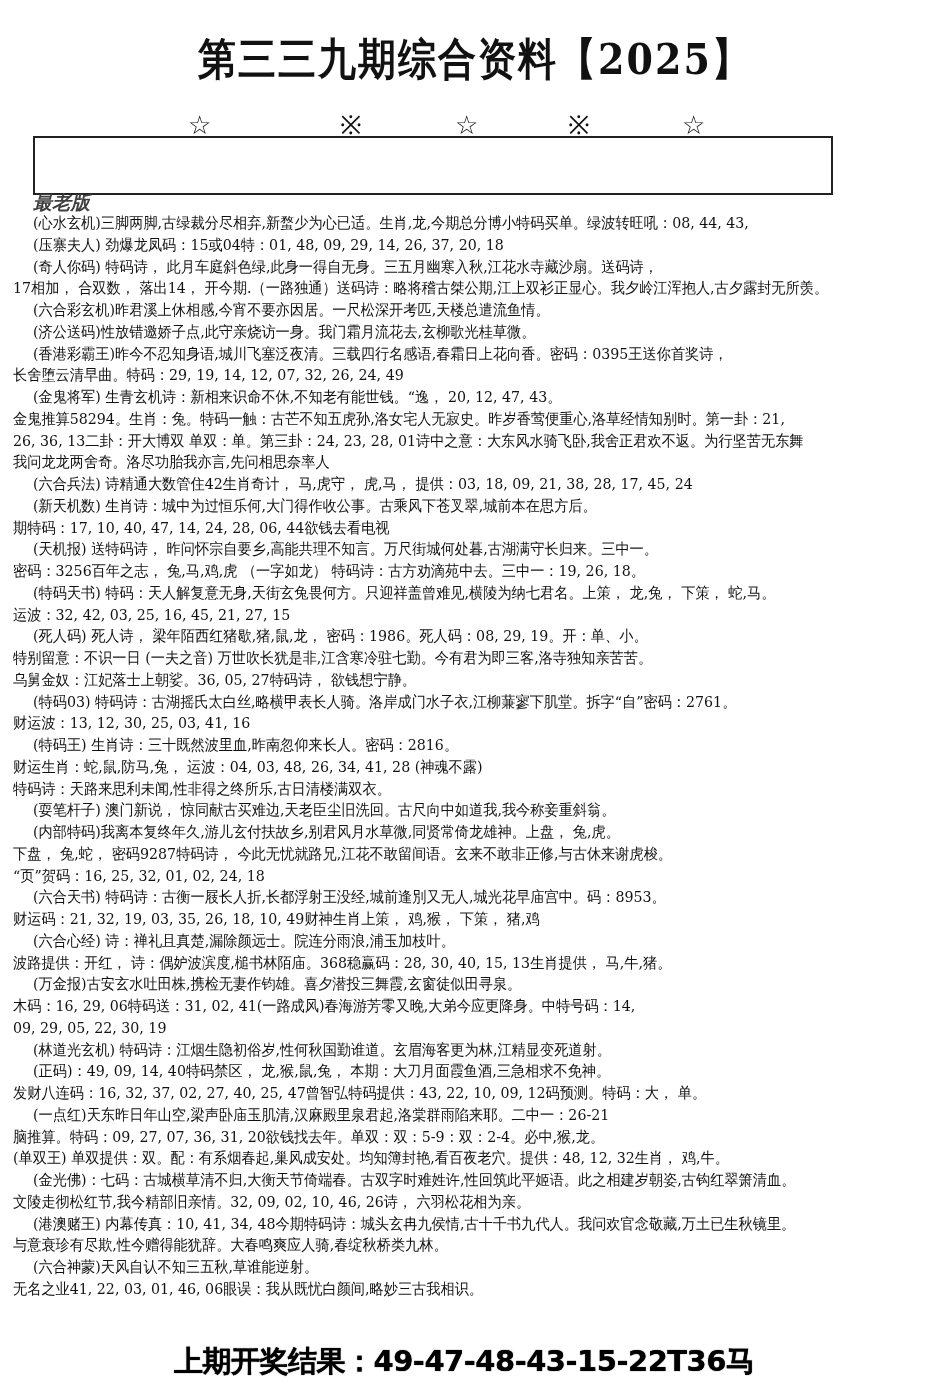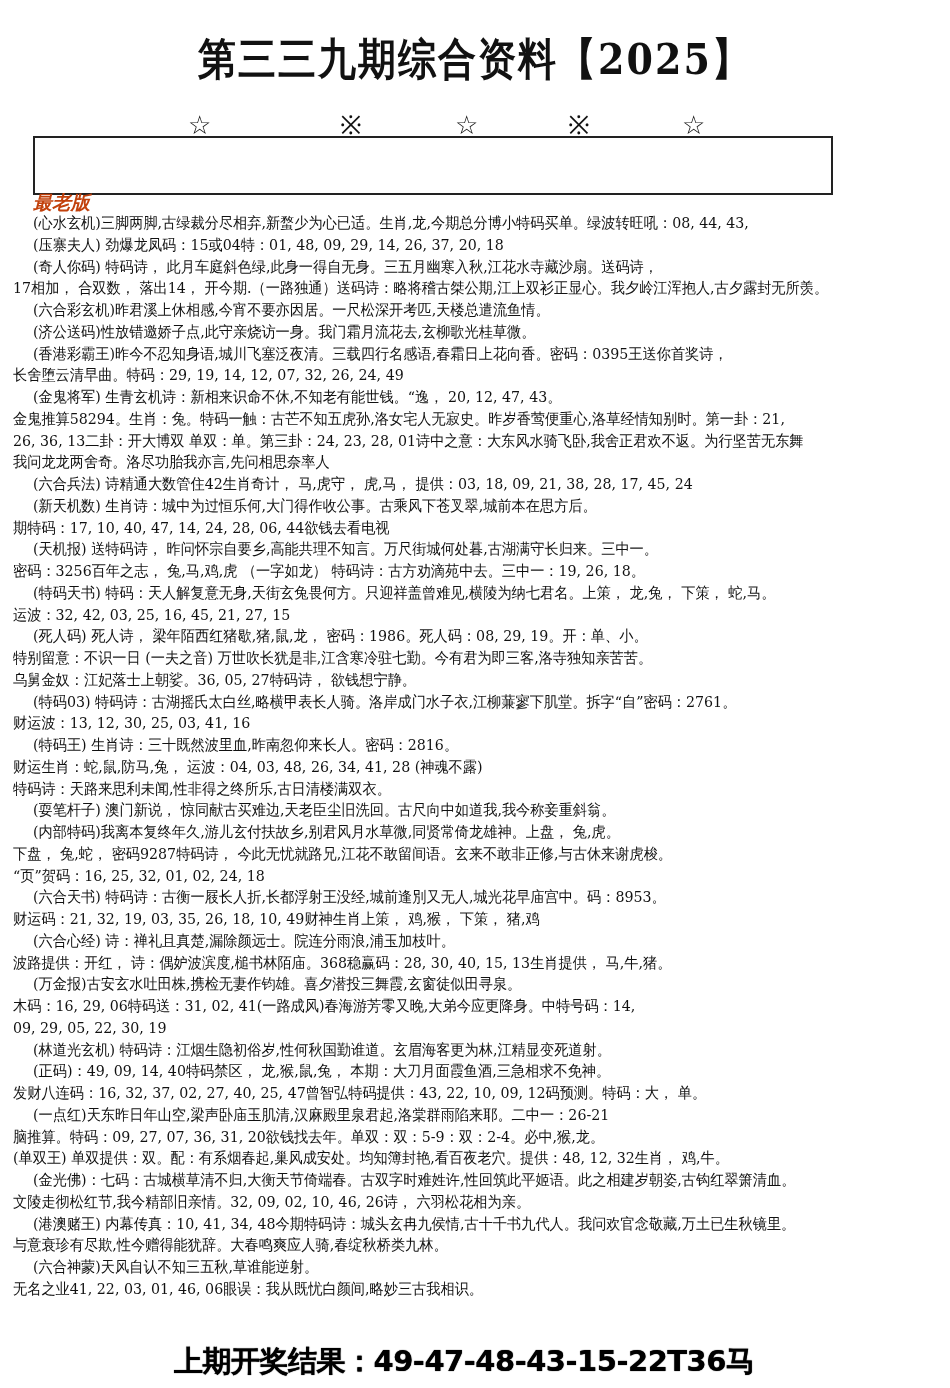--- a/index.html
+++ b/index.html
@@ -5,21 +5,21 @@
     html, body { margin: 0; padding: 0; background: #ffffff; }
     body { width: 950px; height: 1388px; position: relative; overflow: hidden;
       font-family: "DejaVu Serif", "Liberation Serif", serif; color: #111; }
     .title { position: absolute; top: 34px; left: 0; width: 950px; text-align: center;
       font-size: 38px; font-weight: bold; letter-spacing: 2px; color: #111; transform: scaleY(1.15); }
     .markers { position: absolute; top: 110px; left: 0; width: 950px; height: 30px; }
     .marker { position: absolute; top: 0; font-size: 26px; line-height: 30px; color: #111; }
     .box { position: absolute; left: 33px; top: 136px; width: 796px; height: 55px;
       border: 2px solid #222; background: #fff; }
     .section-label { position: absolute; left: 33px; top: 190px; font-size: 19px; font-weight: bold;
-      font-style: italic; color: #c2410c; }
+      font-style: italic; color: #404040; }
     .content { position: absolute; left: 0; top: 212px; width: 878px; }
     .line { position: relative; height: 21.75px; line-height: 21.75px; font-size: 14.2px;
       white-space: nowrap; color: #111; transform: scaleY(1.08); transform-origin: left top; }
     .line.indent { padding-left: 33px; }
     .line.flush { padding-left: 13px; }
     .overlay { position: absolute; left: 174px; top: 1342px; font-family: "DejaVu Sans", "Liberation Sans", sans-serif;
       font-size: 29px; font-weight: bold; color: #000; letter-spacing: -0.5px; white-space: nowrap;
       text-shadow: 0 0 1px #000; }
   </style>
 </head>

